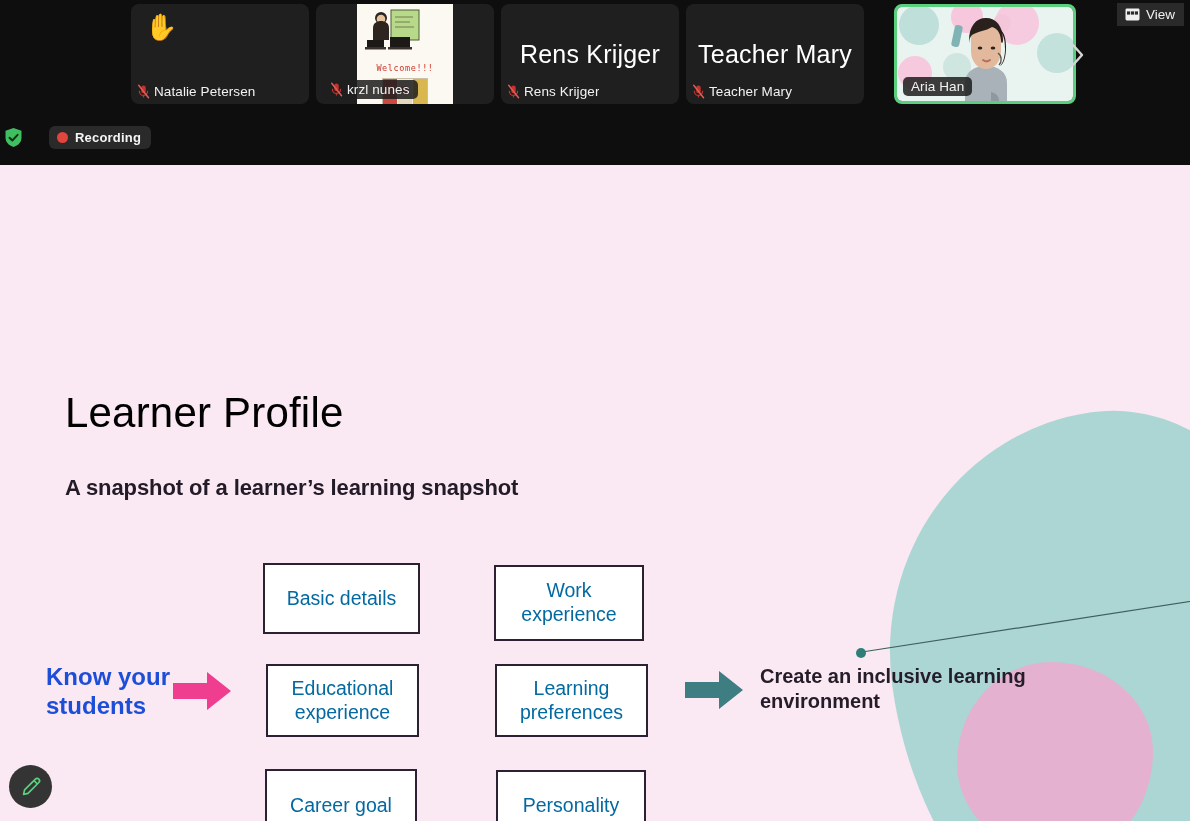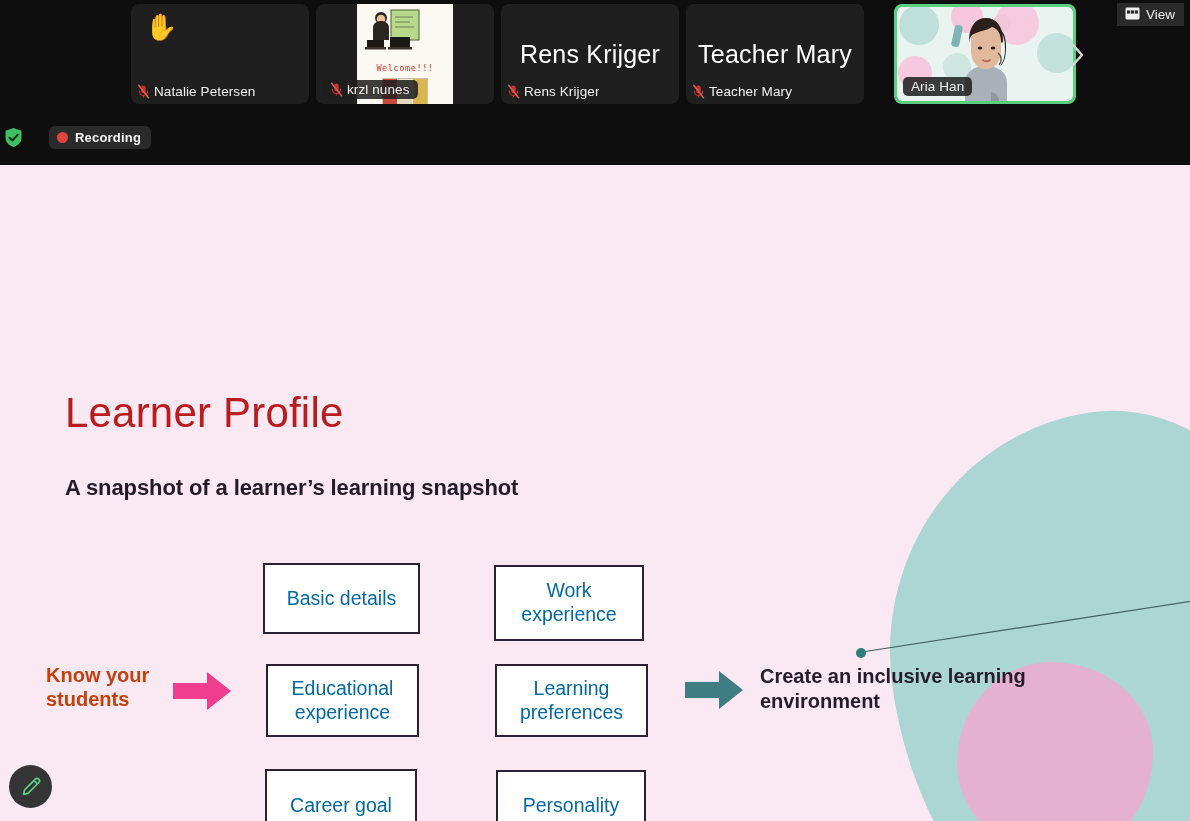--- a/index.html
+++ b/index.html
@@ -121,20 +121,21 @@
     left: 1058px; top: 30px;
     width: 38px; height: 50px;
     display: flex; align-items: center; justify-content: center;
   }
 
   
   .view-btn {
     position: absolute;
     right: 6px; top: 3px;
     display: flex;
+    align-items: center;
     gap: 6px;
     background: #2a2a2a;
     border-radius: 0;
     padding: 4px 9px 4px 8px;
   }
   .view-btn span {
     color: #f0f0f0;
     font-size: 13.5px;
   }
 
@@ -207,39 +208,39 @@
     position: absolute;
     left: 861px; top: 436px;
     width: 332px; height: 52px;
   }
 
   .slide-title {
     position: absolute;
     left: 65px; top: 224px;
     font-size: 42px;
     font-weight: 300;
-    color: #b91c1c;
+    color: #000000;
     letter-spacing: 0.2px;
   }
   .slide-sub {
     position: absolute;
     left: 65px; top: 310px;
     font-size: 22px;
     font-weight: bold;
     color: #231b28;
     letter-spacing: -0.1px;
   }
 
   .lead-label {
     position: absolute;
     left: 46px; top: 498px;
     width: 125px;
-    font-size: 20px;
+    font-size: 24px;
     font-weight: bold;
-    color: #c2410c;
+    color: #1d4ed8;
     line-height: 1.2;
   }
 
   .arrow-pink {
     position: absolute;
     left: 173px; top: 506px;
     width: 58px; height: 40px;
   }
   .arrow-teal {
     position: absolute;

